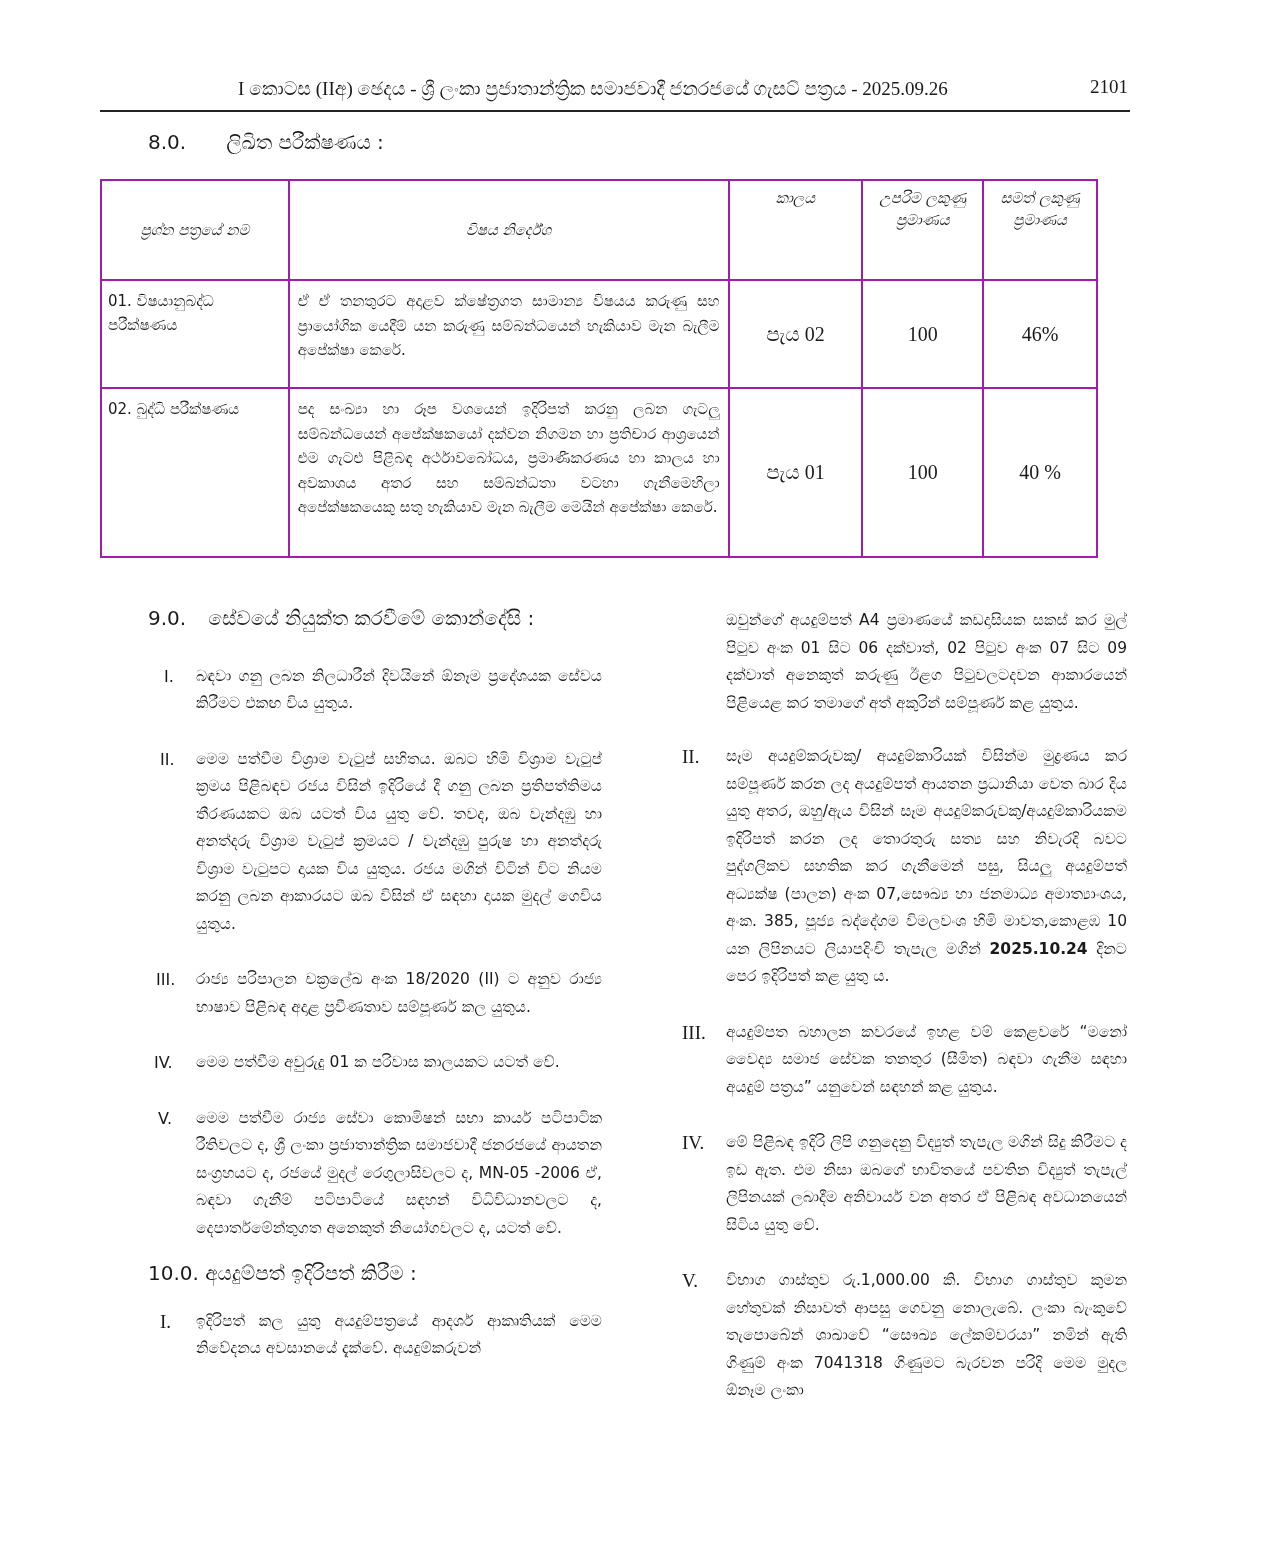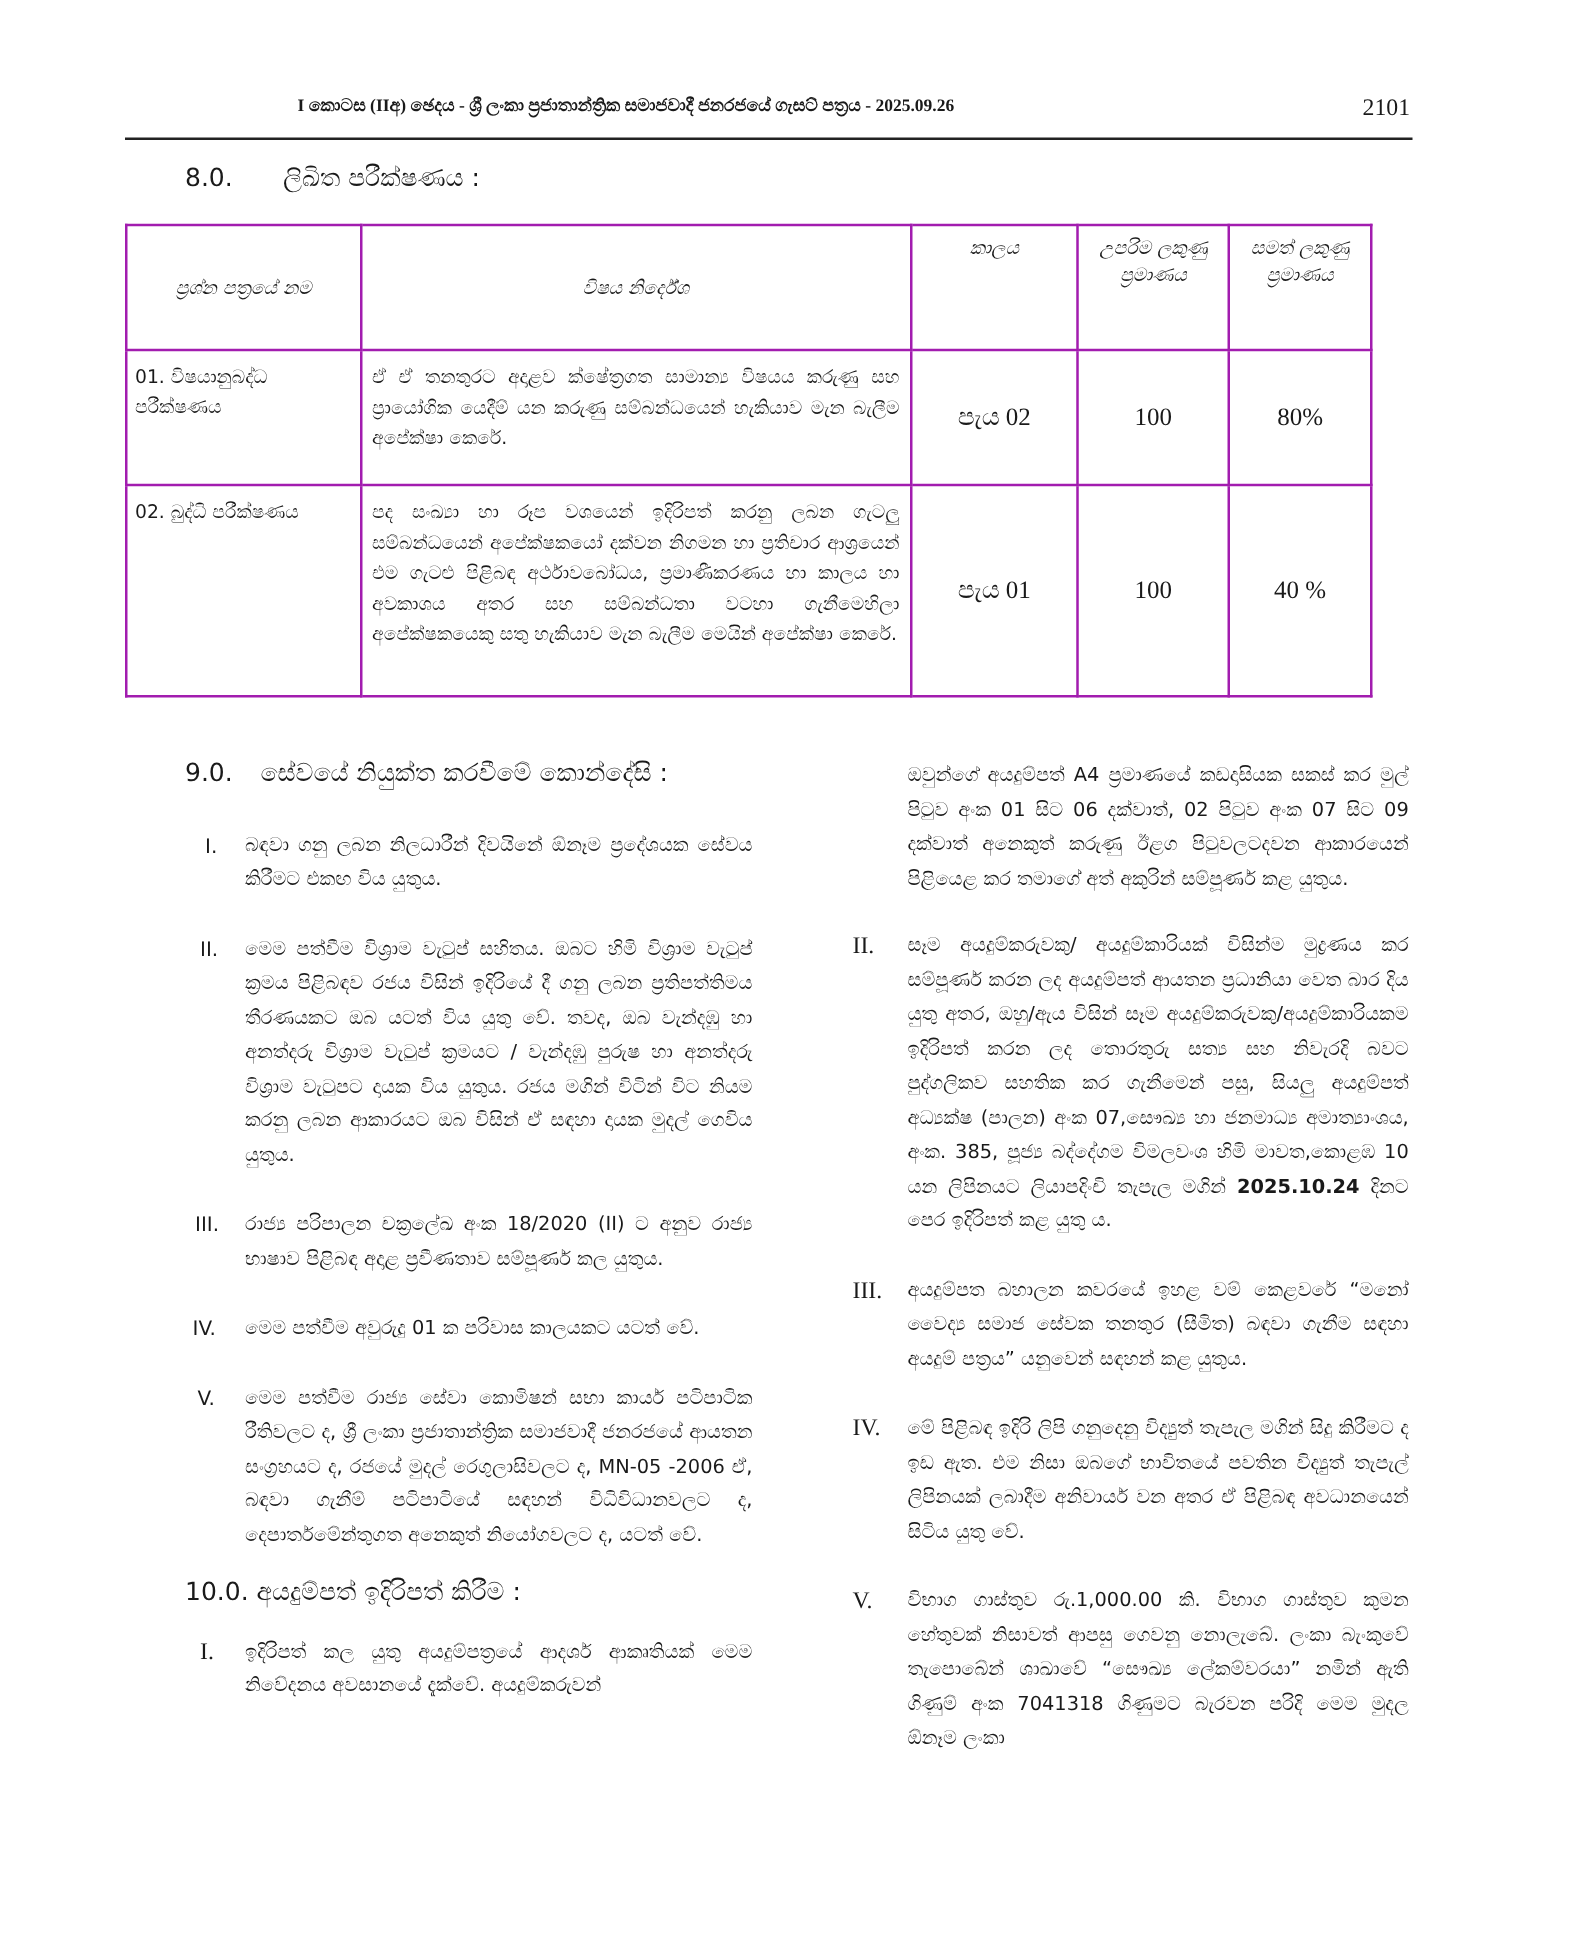--- a/index.html
+++ b/index.html
@@ -8,21 +8,21 @@
     color: #1a1a1a;
     font-family: "DejaVu Sans", sans-serif;
   }
   .header {
     position: absolute; left: 100px; top: 76px; width: 1030px; height: 34px;
     border-bottom: 2px solid #222;
   }
   .header-title {
     position: absolute; left: 138px; top: 2px;
     font-family: "Liberation Serif", "DejaVu Serif", serif;
-    font-weight: bold; font-size: 14px; white-space: nowrap;
+    font-weight: normal; font-size: 19px; white-space: nowrap;
   }
   .header-page {
     position: absolute; right: 2px; top: 0px;
     font-family: "Liberation Serif", serif; font-size: 19px; text-align: center;
   }
   .section-title {
     position: absolute; font-size: 20px; white-space: nowrap; margin-left: 48px;
   }
   .section-title .num { display: inline-block; }
   table.exam {
@@ -76,21 +76,21 @@
       <th style="padding:6px 2px; line-height:22px;margin-left:36px;">උපරිම ලකුණු ප්‍රමාණය</th>
       <th style="padding:6px 12px; line-height:22px;">සමත් ලකුණු ප්‍රමාණය</th>
     </tr>
   </thead>
   <tbody>
     <tr style="height:108px;">
       <td class="name">01. විෂයානුබද්ධ පරීක්ෂණය</td>
       <td class="desc">ඒ ඒ තනතුරට අදාළව ක්ෂේත්‍රගත සාමාන්‍ය විෂයය කරුණු සහ ප්‍රායෝගික යෙදීම් යන කරුණු සම්බන්ධයෙන් හැකියාව මැන බැලීම අපේක්ෂා කෙරේ.</td>
       <td class="c">පැය  02</td>
       <td class="c">100</td>
-      <td class="c">80%</td>
+      <td class="c">46%</td>
     </tr>
     <tr style="height:169px;">
       <td class="name">02. බුද්ධි පරීක්ෂණය</td>
       <td class="desc">පද සංඛ්‍යා හා රූප වශයෙන් ඉදිරිපත් කරනු ලබන ගැටලු සම්බන්ධයෙන් අපේක්ෂකයෝ දක්වන නිගමන හා ප්‍රතිචාර ආශ්‍රයෙන් එම ගැටළු පිළිබඳ අර්ථාවබෝධය, ප්‍රමාණීකරණය හා කාලය හා අවකාශය අතර සහ සම්බන්ධතා වටහා ගැනීමෙහිලා අපේක්ෂකයෙකු සතු හැකියාව මැන බැලීම මෙයින් අපේක්ෂා කෙරේ.</td>
       <td class="c">පැය 01</td>
       <td class="c">100</td>
       <td class="c">40 %</td>
     </tr>
   </tbody>
 </table>

